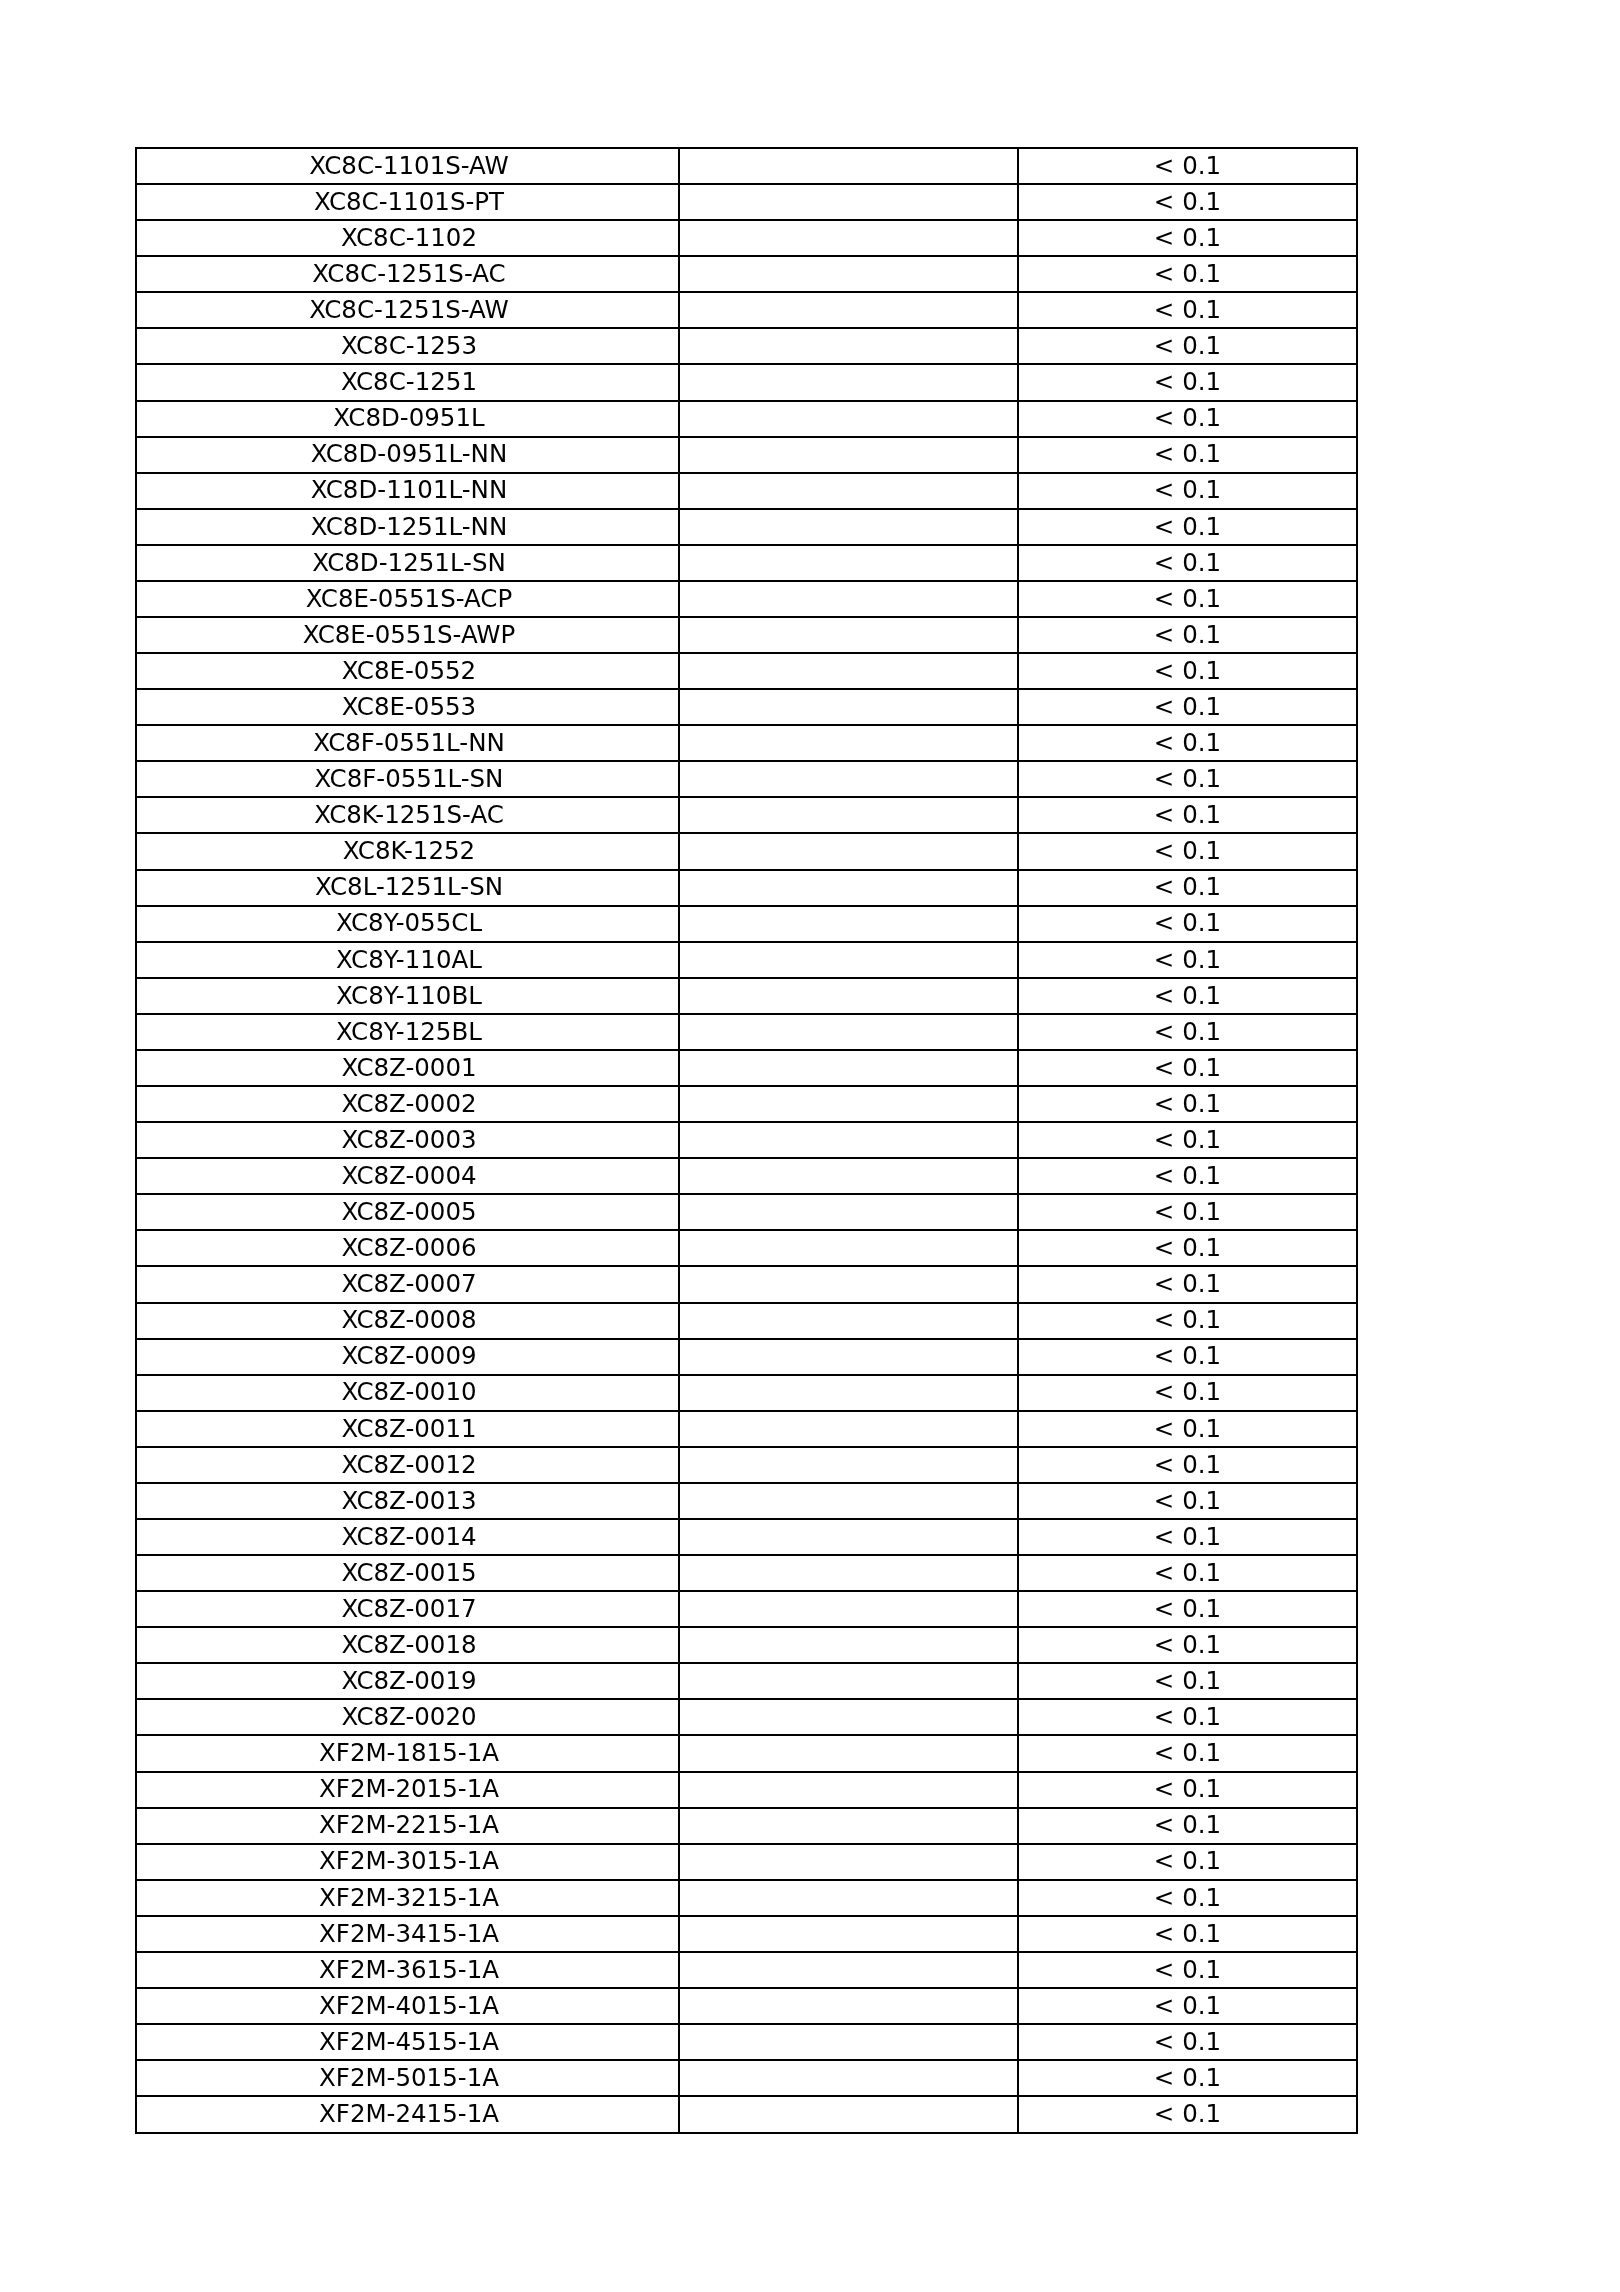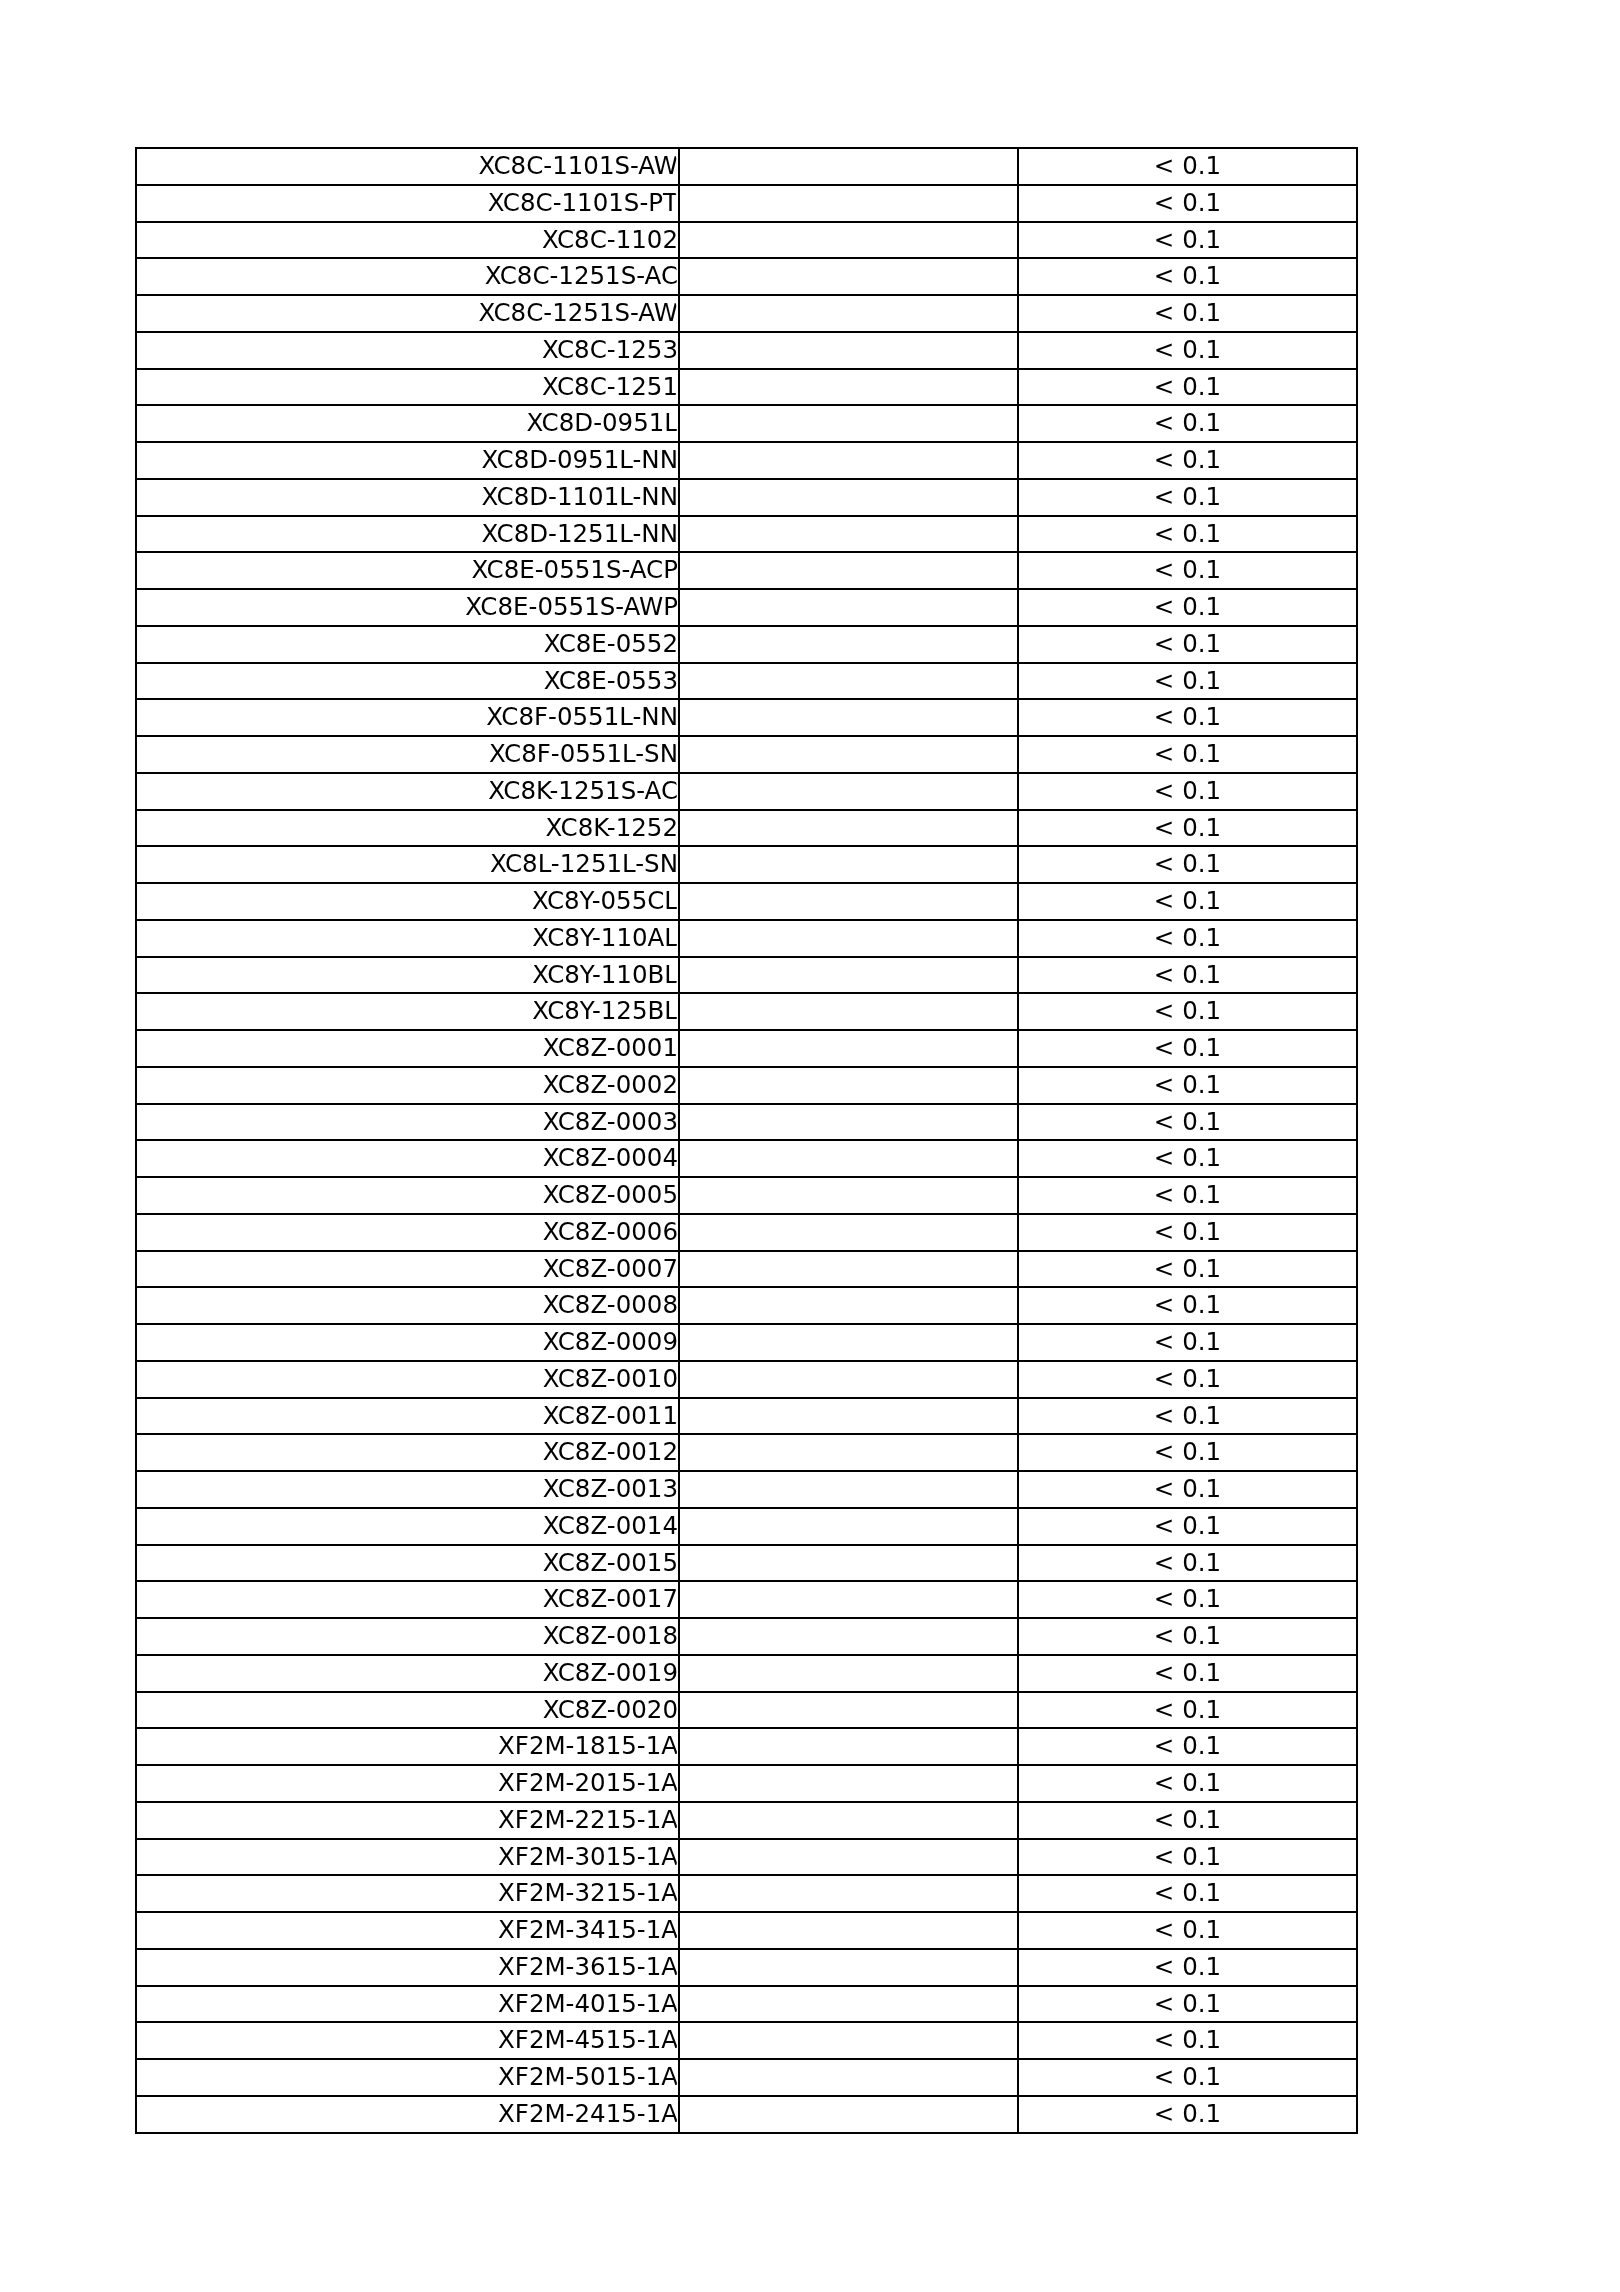--- a/index.html
+++ b/index.html
@@ -35,23 +35,22 @@
   table.parts-table td {
     border: 2.9px solid #000000;
     font-size: 24.5px;
     line-height: 1;
     vertical-align: middle;
     padding: 0;
     overflow: hidden;
     white-space: nowrap;
   }
   table.parts-table td.part-cell {
-    text-align: right;
+    text-align: center;
     padding-left: 3px;
-    border-radius: 14px;
   }
   table.parts-table td.mid-cell {
     
   }
   table.parts-table td.value-cell {
     text-align: center;
   }
   col.c1 { width: 543px; }
   col.c2 { width: 339px; }
   col.c3 { width: 339px; }
@@ -116,20 +115,25 @@
           <td class="part-cell">XC8D-1101L-NN</td>
           <td class="mid-cell"></td>
           <td class="value-cell">&lt; 0.1</td>
         </tr>
         <tr>
           <td class="part-cell">XC8D-1251L-NN</td>
           <td class="mid-cell"></td>
           <td class="value-cell">&lt; 0.1</td>
         </tr>
         <tr>
+          <td class="part-cell">XC8D-1251L-SN</td>
+          <td class="mid-cell"></td>
+          <td class="value-cell">&lt; 0.1</td>
+        </tr>
+        <tr>
           <td class="part-cell">XC8E-0551S-ACP</td>
           <td class="mid-cell"></td>
           <td class="value-cell">&lt; 0.1</td>
         </tr>
         <tr>
           <td class="part-cell">XC8E-0551S-AWP</td>
           <td class="mid-cell"></td>
           <td class="value-cell">&lt; 0.1</td>
         </tr>
         <tr>

